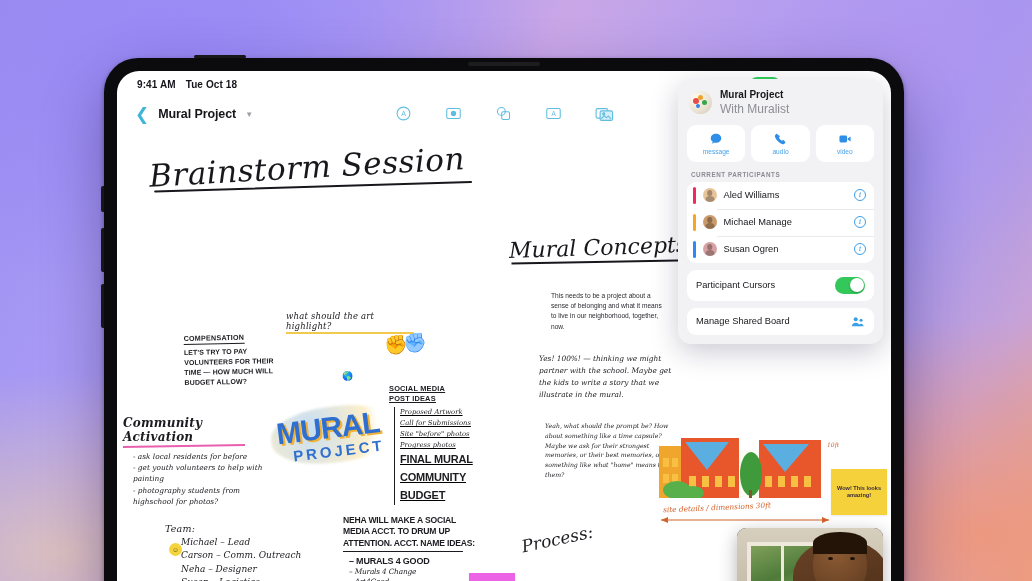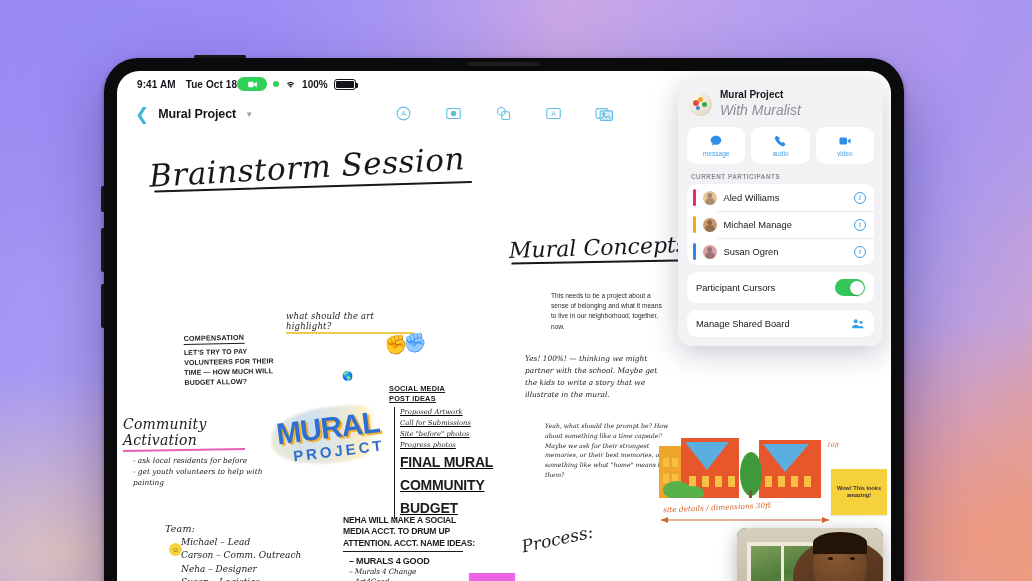--- a/index.html
+++ b/index.html
@@ -23,21 +23,21 @@
   }
   .device:before{content:"";position:absolute;left:50%;top:4px;transform:translateX(-50%);
     width:72px;height:4px;border-radius:3px;background:#1d1d20;}
   .side-btn{position:absolute;left:-3px;width:3px;border-radius:2px 0 0 2px;background:#17171a;}
   .sb1{top:128px;height:26px;} .sb2{top:170px;height:44px;} .sb3{top:226px;height:44px;}
   .top-btn{position:absolute;top:-3px;left:90px;width:52px;height:3px;border-radius:2px;background:#17171a;}
 
   .screen{position:relative;width:100%;height:100%;background:#fff;border-radius:22px;overflow:hidden;}
 
   
-  .statusbar{height:26px;display:flex;align-items:center;
+  .statusbar{height:26px;display:flex;align-items:center;justify-content:space-between;
     padding:0 22px 0 20px;font-size:10px;font-weight:700;color:#14141a;}
   .sb-left{display:flex;gap:10px;align-items:center;letter-spacing:.1px;}
   .sb-right{display:flex;gap:6px;align-items:center;}
   .rec-pill{background:#30d158;border-radius:9px;height:14px;width:30px;display:flex;
     align-items:center;justify-content:center;}
   .rec-pill svg{width:13px;height:13px;}
   .green-dot{width:6px;height:6px;border-radius:50%;background:#30d158;display:inline-block;}
   .batt{width:22px;height:11px;border:1.3px solid #14141a;border-radius:3px;position:relative;padding:1px;}
   .batt i{display:block;height:100%;width:100%;background:#14141a;border-radius:1px;}
   .batt:after{content:"";position:absolute;right:-3px;top:3px;width:2px;height:5px;
@@ -85,24 +85,24 @@
   .art{left:169px;top:180px;width:135px;}
   .art .nh{font-size:8.5px;font-weight:400;font-family:"DejaVu Serif",serif;font-style:italic;color:#1b1b20;}
   .art .nh:after{content:"";display:block;height:2px;background:#f2c94c;margin-top:1px;width:128px;}
   .art ul{list-style:none;margin:5px 0 0 9px;font-family:"DejaVu Serif",serif;font-style:italic;
     font-size:8.3px;line-height:1.55;color:#1b1b20;border-left:1.2px solid #1b1b20;padding-left:5px;}
 
   .smp{left:272px;top:253px;width:115px;text-decoration:underline;}
   .smp .nh{font-size:7.4px;text-decoration:underline;line-height:1.3;}
   .smp ul{list-style:none;margin:4px 0 0 5px;font-family:"DejaVu Serif",serif;font-style:italic;
     font-size:6.8px;line-height:1.62;color:#1b1b20;border-left:1.2px solid #1b1b20;padding-left:5px;}
-  .smp ul li.bold{font-family:"Liberation Sans",sans-serif;font-style:normal;font-weight:700;font-size:14px;letter-spacing:-.2px;}
+  .smp ul li.bold{font-family:"Liberation Sans",sans-serif;font-style:normal;font-weight:700;font-size:11px;letter-spacing:-.2px;}
 
   .ca{left:6px;top:285px;width:150px;}
-  .ca .nh{font-size:14px;font-family:"DejaVu Serif",serif;font-style:italic;font-weight:400;}
+  .ca .nh{font-size:12px;font-family:"DejaVu Serif",serif;font-style:italic;font-weight:700;}
   .ca .nh:after{content:"";display:block;height:2.2px;background:#e85fb0;margin-top:1px;width:122px;
     transform:rotate(-1deg);}
   .ca ul{list-style:none;margin:4px 0 0 10px;font-family:"DejaVu Serif",serif;font-style:italic;
     font-size:7.4px;line-height:1.5;color:#1b1b20;}
 
   .team{left:48px;top:392px;width:160px;}
   .team .nh{font-size:9.5px;font-family:"DejaVu Serif",serif;font-style:italic;font-weight:400;}
   .team ul{list-style:none;margin:2px 0 0 16px;font-family:"DejaVu Serif",serif;font-style:italic;
     font-size:9px;line-height:1.48;color:#1b1b20;}
   .smiley{position:absolute;left:4px;top:20px;width:13px;height:13px;border-radius:50%;
@@ -122,21 +122,21 @@
     text-shadow:2px 2px 0 #f3b233;font-family:"Liberation Sans",sans-serif;}
   .mural-logo .m2{font-size:15px;font-weight:700;letter-spacing:3px;color:#2f6fd0;margin-left:14px;
     margin-top:-2px;font-family:"Liberation Sans",sans-serif;}
   .mural-logo .blot{position:absolute;left:-6px;top:-4px;width:128px;height:56px;border-radius:46%;
     background:radial-gradient(circle at 30% 35%, rgba(90,160,230,.35), rgba(245,200,80,.3) 60%, transparent 72%);
     z-index:-1;filter:blur(1px);}
 
   .typed{position:absolute;left:434px;top:160px;width:116px;font-size:6.6px;line-height:1.55;
     color:#2b2b31;font-family:"Liberation Sans",sans-serif;}
 
-  .yes100{position:absolute;left:408px;top:222px;width:142px;font-family:"DejaVu Serif",serif;
+  .yes100{position:absolute;left:422px;top:222px;width:142px;font-family:"DejaVu Serif",serif;
     font-style:italic;font-size:7.4px;line-height:1.6;color:#1b1b20;}
   .yeah{position:absolute;left:428px;top:290px;width:132px;font-family:"DejaVu Serif",serif;
     font-style:italic;font-size:6.2px;line-height:1.58;color:#1b1b20;}
 
   .process{position:absolute;left:404px;top:398px;font-family:"DejaVu Serif",serif;font-style:italic;
     font-size:17px;color:#1b1b20;transform:rotate(-12deg);}
 
   
   .sticky{position:absolute;display:flex;align-items:center;justify-content:center;text-align:center;
     font-size:5.4px;font-weight:700;color:#3a2b3a;padding:3px;line-height:1.3;
@@ -159,21 +159,21 @@
   .panel-head{display:flex;align-items:center;gap:8px;padding:1px 2px 0;}
   .proj-av{width:23px;height:23px;border-radius:50%;flex:none;
     background:radial-gradient(circle at 30% 30%,#fefbf2,#e9e2d2 60%,#cfc6b4 100%);
     position:relative;overflow:hidden;}
   .proj-av i{position:absolute;border-radius:50%;}
   .pa1{width:6px;height:6px;background:#e84a4a;left:4px;top:7px;}
   .pa2{width:5px;height:5px;background:#f0a32c;left:9px;top:4px;}
   .pa3{width:5px;height:5px;background:#3aa64c;left:13px;top:9px;}
   .pa4{width:4px;height:4px;background:#3d7de0;left:7px;top:13px;}
   .ph-t{font-size:10px;font-weight:700;color:#17171c;line-height:1.25;}
-  .ph-s{font-size:14px;color:#8d8d95;line-height:1.25;font-style:italic;}
+  .ph-s{font-size:12px;color:#8d8d95;line-height:1.25;}
   .actions{display:flex;gap:6px;margin-top:8px;}
   .act{flex:1;background:#fff;border-radius:9px;height:37px;display:flex;flex-direction:column;
     align-items:center;justify-content:center;gap:2px;}
   .act svg{width:14px;height:14px;color:#2f8fe8;}
   .act span{font-size:6.6px;color:#4aa3e8;}
   .sect-label{font-size:6.3px;font-weight:600;color:#8b8b93;letter-spacing:.55px;margin:9px 0 4px 4px;}
   .plist{background:#fff;border-radius:9px;overflow:hidden;}
   .prow{display:flex;align-items:center;gap:7px;padding:5px 8px 5px 0;position:relative;}
   .prow + .prow:before{content:"";position:absolute;left:30px;right:0;top:0;height:1px;background:#eaeaee;}
   .pbar{width:2.6px;height:17px;border-radius:2px;flex:none;margin-left:6px;}
@@ -340,20 +340,21 @@
           <li class="bold">FINAL MURAL</li>
           <li class="bold">COMMUNITY BUDGET</li>
         </ul>
       </div>
 
       <div class="note ca">
         <div class="nh">Community Activation</div>
         <ul>
           <li>- ask local residents for before</li>
           <li>- get youth volunteers to help with painting</li>
+          <li>- photography students from highschool for photos?</li>
         </ul>
       </div>
 
       <div class="note team">
         <div class="nh">Team:</div>
         <div class="smiley">☺</div>
         <ul>
           <li>Michael – Lead</li>
           <li>Carson – Comm. Outreach</li>
           <li>Neha – Designer</li>

